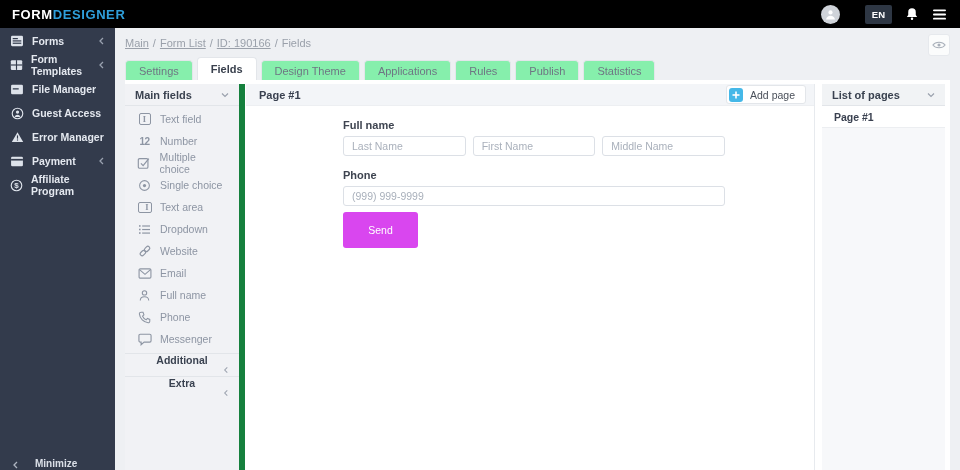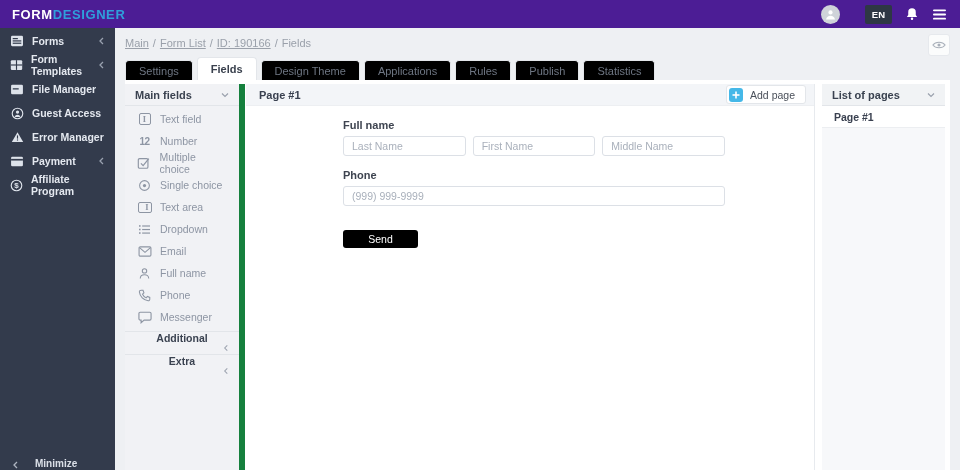--- a/index.html
+++ b/index.html
@@ -8,21 +8,21 @@
     position:relative; overflow:hidden;
     background:#eef0f3;
     font-family:"Liberation Sans", sans-serif;
     -webkit-font-smoothing:antialiased;
   }
   .icon svg{ display:block; }
 
   
   .topbar{
     position:absolute; left:0; top:0; width:960px; height:28px;
-    background:#4c1d95; display:flex; align-items:center; z-index:20;
+    background:#000000; display:flex; align-items:center; z-index:20;
   }
   .logo{ margin-left:12px; font-size:13px; font-weight:800; letter-spacing:.6px; }
   .logo .p1{ color:#ffffff; }
   .logo .p2{ color:#2f9fdb; }
   .topbar-right{ margin-left:auto; display:flex; align-items:center; gap:13px; padding-right:13px; }
   .avatar{
     width:19px; height:19px; border-radius:50%; background:#cfd3d9;
     display:flex; align-items:center; justify-content:center; margin-right:12px; cursor:pointer;
   }
   .lang-box{
@@ -63,21 +63,21 @@
     display:flex; align-items:center; justify-content:center; cursor:pointer; color:#a9b0ba;
   }
 
   
   .tabs{
     position:absolute; left:125px; top:57px; height:23px;
     display:flex; align-items:flex-end; gap:4px; z-index:5;
   }
   .tab{
     height:20px; display:flex; align-items:center; padding:0 13px;
-    background:#000000; border:1px solid #e3e6ea; border-bottom:none;
+    background:#86efac; border:1px solid #e3e6ea; border-bottom:none;
     border-radius:4px 4px 0 0; font-size:11px; color:#6e7683; cursor:pointer; white-space:nowrap;
   }
   .tab.active{
     height:23px; background:#ffffff; color:#39404d; font-weight:bold;
   }
 
   
   .card{
     position:absolute; left:125px; top:80px; width:825px; bottom:0;
     background:#ffffff;
@@ -139,21 +139,21 @@
   .form-label{ font-size:11px; font-weight:600; color:#3e4450; margin-bottom:5px; }
   .name-row{ display:flex; gap:7px; margin-bottom:13px; }
   .text-input{
     height:20px; border:1px solid #dce0e6; border-radius:3px;
     font-family:"Liberation Sans", sans-serif; font-size:10.5px; color:#444a54;
     padding:0 8px; outline:none; background:#fff; width:100%;
   }
   .name-row .text-input{ flex:1; min-width:0; }
   .text-input::placeholder{ color:#a9b0bb; }
   .send-btn{
-    margin-top:24px; width:75px; height:18px; background:#000000; border:none;
+    margin-top:6px; width:75px; height:36px; background:#d946ef; border:none;
     border-radius:3px; color:#ffffff; font-size:10.5px;
     font-family:"Liberation Sans", sans-serif; cursor:pointer;
   }
 
   
   .pages-panel{
     position:absolute; left:697px; top:4px; bottom:0; width:123px;
     background:#f7f8fa;
   }
   .pages-panel .panel-header{ background:#f1f3f5; }
@@ -390,20 +390,31 @@
               <rect x="1" y="10.5" width="2" height="2" fill="#8d95a3"></rect>
               <rect x="5" y="1.8" width="10" height="1.5" fill="#8d95a3"></rect>
               <rect x="5" y="6.3" width="10" height="1.5" fill="#8d95a3"></rect>
               <rect x="5" y="10.8" width="10" height="1.5" fill="#8d95a3"></rect>
             </svg>
         </span>
         <span>Dropdown</span>
       </div>
       <div class="field-item">
         <span class="icon">
+          <svg width="14" height="14" viewBox="0 0 16 16">
+              <g transform="rotate(-45 8 8)" fill="none" stroke="#8d95a3" stroke-width="1.3">
+                <rect x="1.2" y="5.8" width="6.8" height="4.4" rx="2.2"></rect>
+                <rect x="8" y="5.8" width="6.8" height="4.4" rx="2.2"></rect>
+              </g>
+            </svg>
+        </span>
+        <span>Website</span>
+      </div>
+      <div class="field-item">
+        <span class="icon">
           <svg width="14" height="11" viewBox="0 0 16 13">
               <rect x="1" y="1" width="14" height="11" rx="1.5" fill="none" stroke="#8d95a3" stroke-width="1.3"></rect>
               <polyline points="1.5,2 8,7.5 14.5,2" fill="none" stroke="#8d95a3" stroke-width="1.3"></polyline>
             </svg>
         </span>
         <span>Email</span>
       </div>
       <div class="field-item">
         <span class="icon">
           <svg width="13" height="13" viewBox="0 0 16 16">

